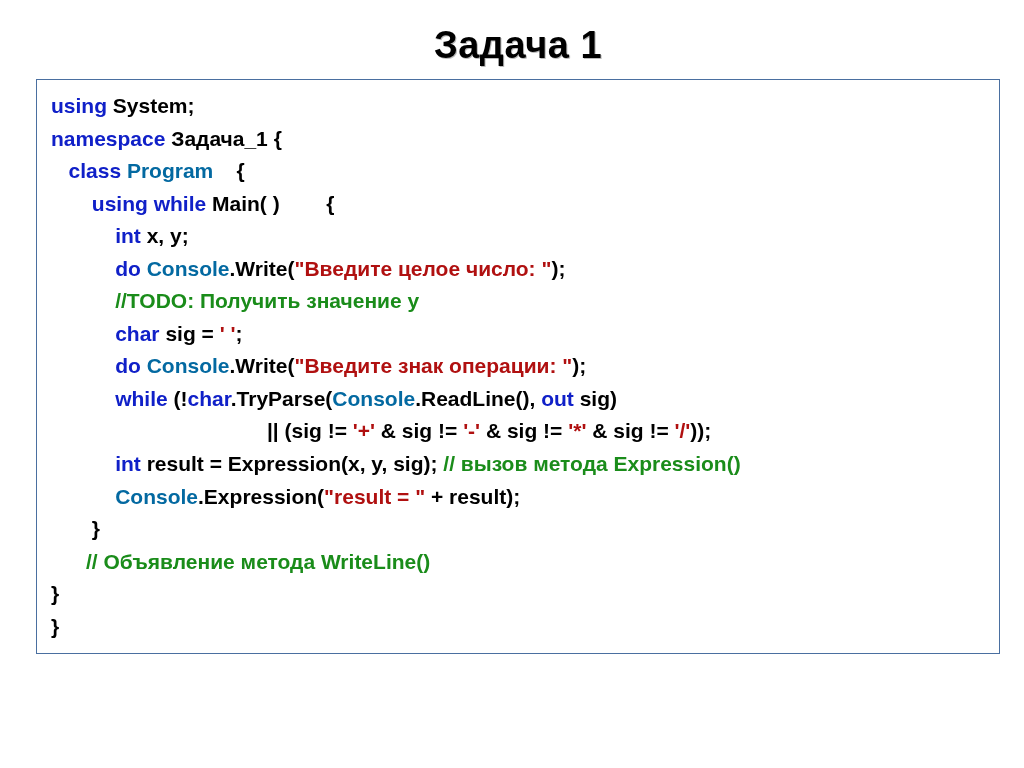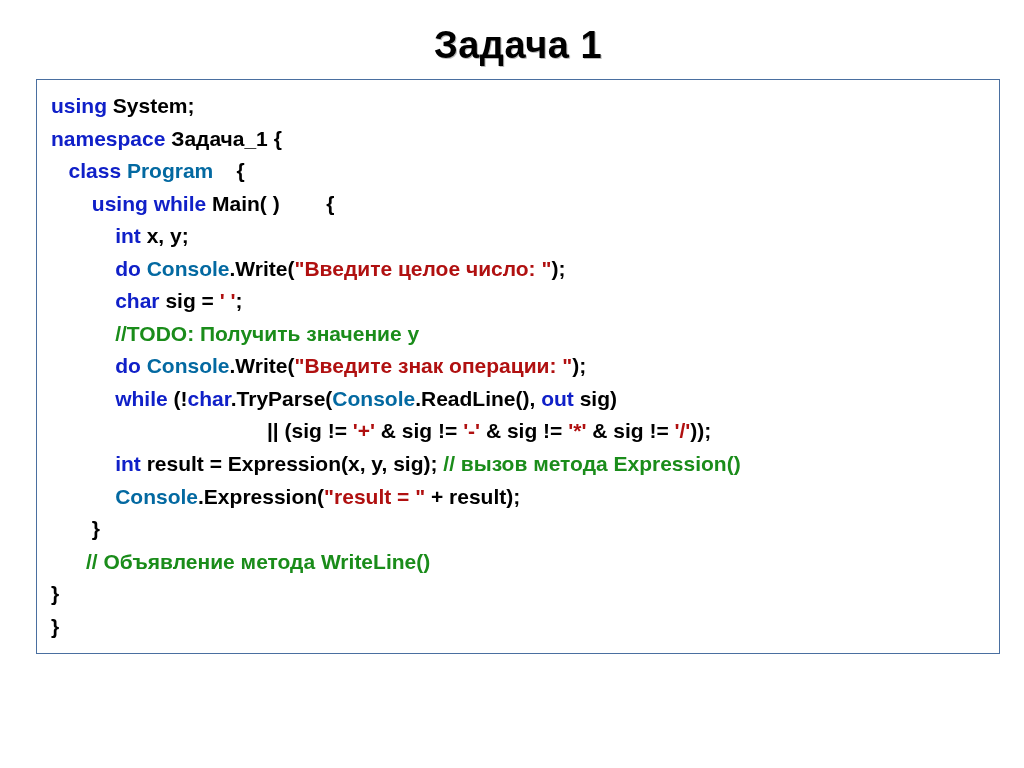--- a/index.html
+++ b/index.html
@@ -58,23 +58,23 @@
 
     <div class="codeline"><span class="txt">   </span><span class="kw">class</span><span class="txt"> </span><span class="type">Program</span><span class="txt">    {</span></div>
 
     <div class="codeline"><span class="txt">       </span><span class="kw">using</span><span class="txt"> </span><span class="kw">while</span><span class="txt"> Main( )        {</span></div>
 
     <div class="codeline"><span class="txt">           </span><span class="kw">int</span><span class="txt"> x, y;</span></div>
 
     <div class="codeline"><span class="txt">           </span><span class="kw">do</span><span class="txt"> </span><span class="type">Console</span><span class="txt">.Write(</span><span class="str">"Введите целое число: "</span><span class="txt">);</span></div>
 
 
+    <div class="codeline"><span class="txt">           </span><span class="com">//TODO: Получить значение y</span></div>
+
     <div class="codeline"><span class="txt">           </span><span class="kw">char</span><span class="txt"> sig = </span><span class="str">' '</span><span class="txt">;</span></div>
-
-    <div class="codeline"><span class="txt">           </span><span class="com">//TODO: Получить значение y</span></div>
 
     <div class="codeline"><span class="txt">           </span><span class="kw">do</span><span class="txt"> </span><span class="type">Console</span><span class="txt">.Write(</span><span class="str">"Введите знак операции: "</span><span class="txt">); </span></div>
 
     <div class="codeline"><span class="txt">           </span><span class="kw">while</span><span class="txt"> (!</span><span class="kw">char</span><span class="txt">.TryParse(</span><span class="type">Console</span><span class="txt">.ReadLine(), </span><span class="kw">out</span><span class="txt"> sig) </span></div>
 
     <div class="codeline"><span class="txt">                                     </span><span class="txt">|| (sig != </span><span class="str">'+'</span><span class="txt"> &amp; sig != </span><span class="str">'-'</span><span class="txt"> &amp; sig != </span><span class="str">'*'</span><span class="txt"> &amp; sig != </span><span class="str">'/'</span><span class="txt">));</span></div>
 
     <div class="codeline"><span class="txt">           </span><span class="kw">int</span><span class="txt"> result = Expression(x, y, sig); </span><span class="com">// вызов метода Expression()</span></div>
 
     <div class="codeline"><span class="txt">           </span><span class="type">Console</span><span class="txt">.Expression(</span><span class="str">"result = "</span><span class="txt"> + result);</span></div>

